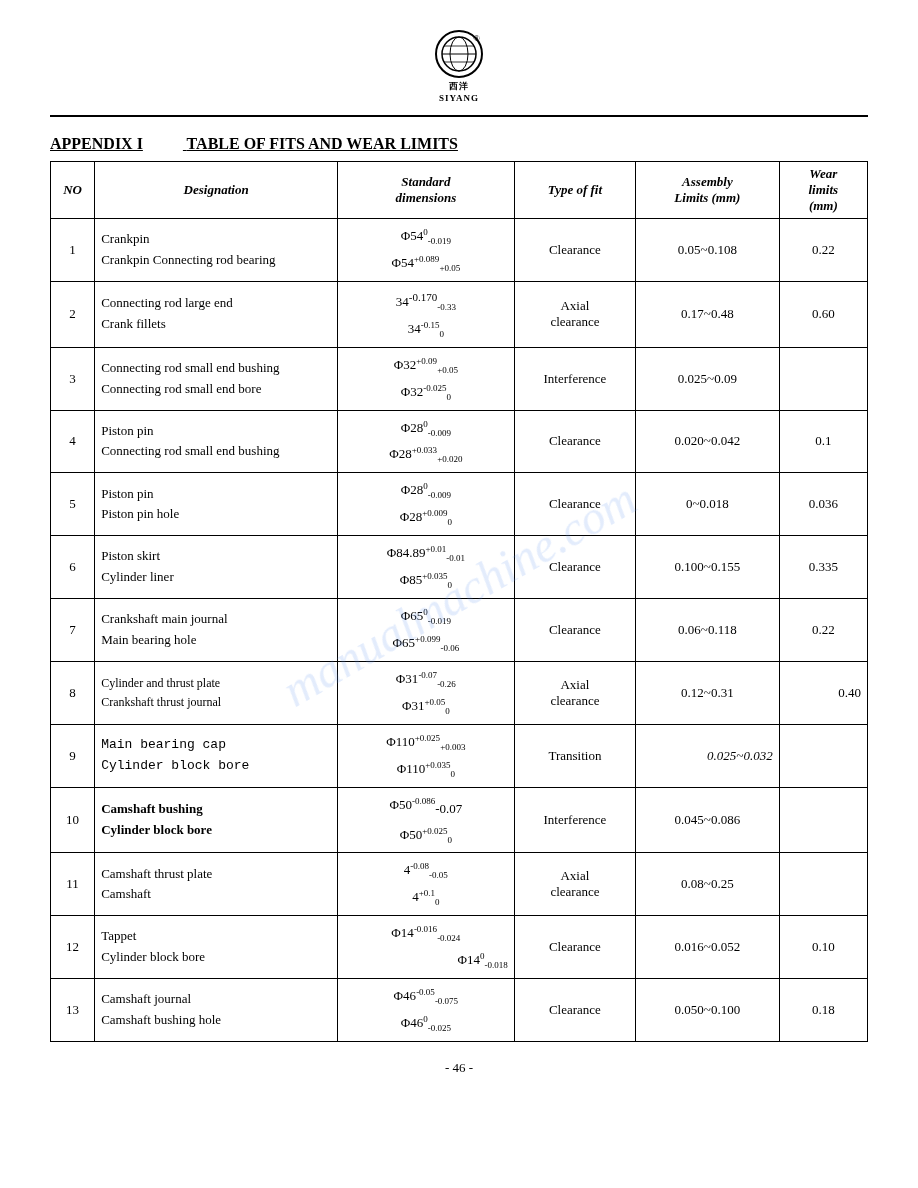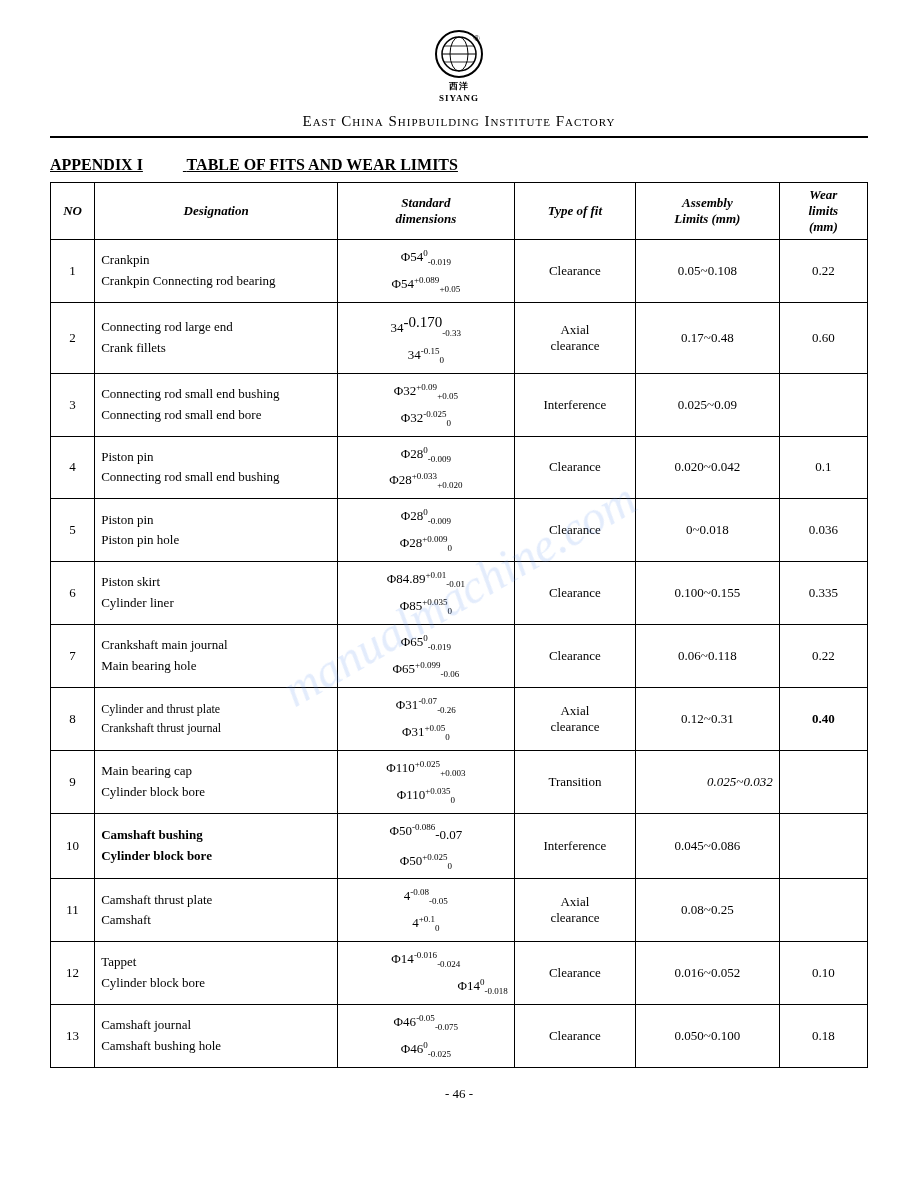--- a/index.html
+++ b/index.html
@@ -126,21 +126,20 @@
         <circle cx="19" cy="19" r="17" fill="none" stroke="#000" stroke-width="1.5"></circle>
         <ellipse cx="19" cy="19" rx="9" ry="17" fill="none" stroke="#000" stroke-width="1"></ellipse>
         <line x1="2" y1="19" x2="36" y2="19" stroke="#000" stroke-width="1"></line>
         <line x1="4" y1="11" x2="34" y2="11" stroke="#000" stroke-width="0.8"></line>
         <line x1="4" y1="27" x2="34" y2="27" stroke="#000" stroke-width="0.8"></line>
       </svg>
       <span class="logo-reg">®</span>
     </div>
     <div class="logo-text">西洋<br>SIYANG</div>
   </div>
-  <div class="company-name">East China Shipbuilding Institute Factory</div>
   <div class="header-divider"></div>
 </div>
 
 <div class="appendix-title">
   <span>APPENDIX I</span>
   <span>TABLE OF FITS AND WEAR LIMITS</span>
 </div>
 
 <table>
   <thead>
@@ -168,21 +167,21 @@
         <td style="text-align: center;">0.05~0.108</td>
         <td style="text-align: center;">0.22</td>
       </tr>
       <tr>
         <td class="row-num">2</td>
         <td style="font-size: 13px; line-height: 1.6;">
           <span style="display: block;">Connecting rod large end</span>
           <span style="display: block;">Crank fillets</span>
         </td>
         <td style="text-align: center; line-height: 2;">
-          <span style="display: block; white-space: nowrap;">34<sup style="font-size:15px;vertical-align:super;">-0.170</sup><sub style="font-size:9px;vertical-align:sub;">-0.33</sub></span>
+          <span style="display: block; white-space: nowrap;">34<sup style="font-size:11px;vertical-align:super;">-0.170</sup><sub style="font-size:9px;vertical-align:sub;">-0.33</sub></span>
           <span style="display: block; white-space: nowrap;">34<sup style="font-size:9px;vertical-align:super;">-0.15</sup><sub style="font-size:9px;vertical-align:sub;">0</sub></span>
         </td>
         <td style="text-align: center;">Axial<br>clearance</td>
         <td style="text-align: center;">0.17~0.48</td>
         <td style="text-align: center;">0.60</td>
       </tr>
       <tr>
         <td class="row-num">3</td>
         <td style="font-size: 13px; line-height: 1.6;">
           <span style="display: block;">Connecting rod small end bushing</span>
@@ -257,25 +256,25 @@
         <td style="font-size: 12px; line-height: 1.6;">
           <span style="display: block;">Cylinder and thrust plate</span>
           <span style="display: block;">Crankshaft thrust journal</span>
         </td>
         <td style="text-align: center; line-height: 2;">
           <span style="display: block; white-space: nowrap;">Φ31<sup style="font-size:9px;vertical-align:super;">-0.07</sup><sub style="font-size:9px;vertical-align:sub;">-0.26</sub></span>
           <span style="display: block; white-space: nowrap;">Φ31<sup style="font-size:9px;vertical-align:super;">+0.05</sup><sub style="font-size:9px;vertical-align:sub;">0</sub></span>
         </td>
         <td style="text-align: center;">Axial<br>clearance</td>
         <td style="text-align: center;">0.12~0.31</td>
-        <td style="text-align: center; font-weight: bold;">0.40</td>
+        <td style="text-align: right;">0.40</td>
       </tr>
       <tr>
         <td class="row-num">9</td>
-        <td style="font-size: 13px; line-height: 1.6;">
+        <td style="font-size: 13px; line-height: 1.6; font-family: Liberation Mono, monospace;">
           <span style="display: block;">Main bearing cap</span>
           <span style="display: block;">Cylinder block bore</span>
         </td>
         <td style="text-align: center; line-height: 2;">
           <span style="display: block; white-space: nowrap;">Φ110<sup style="font-size:9px;vertical-align:super;">+0.025</sup><sub style="font-size:9px;vertical-align:sub;">+0.003</sub></span>
           <span style="display: block; white-space: nowrap;">Φ110<sup style="font-size:9px;vertical-align:super;">+0.035</sup><sub style="font-size:9px;vertical-align:sub;">0</sub></span>
         </td>
         <td style="text-align: center;">Transition</td>
         <td style="text-align: right; font-style: italic;">0.025~0.032</td>
         <td style="text-align: center;"></td>

